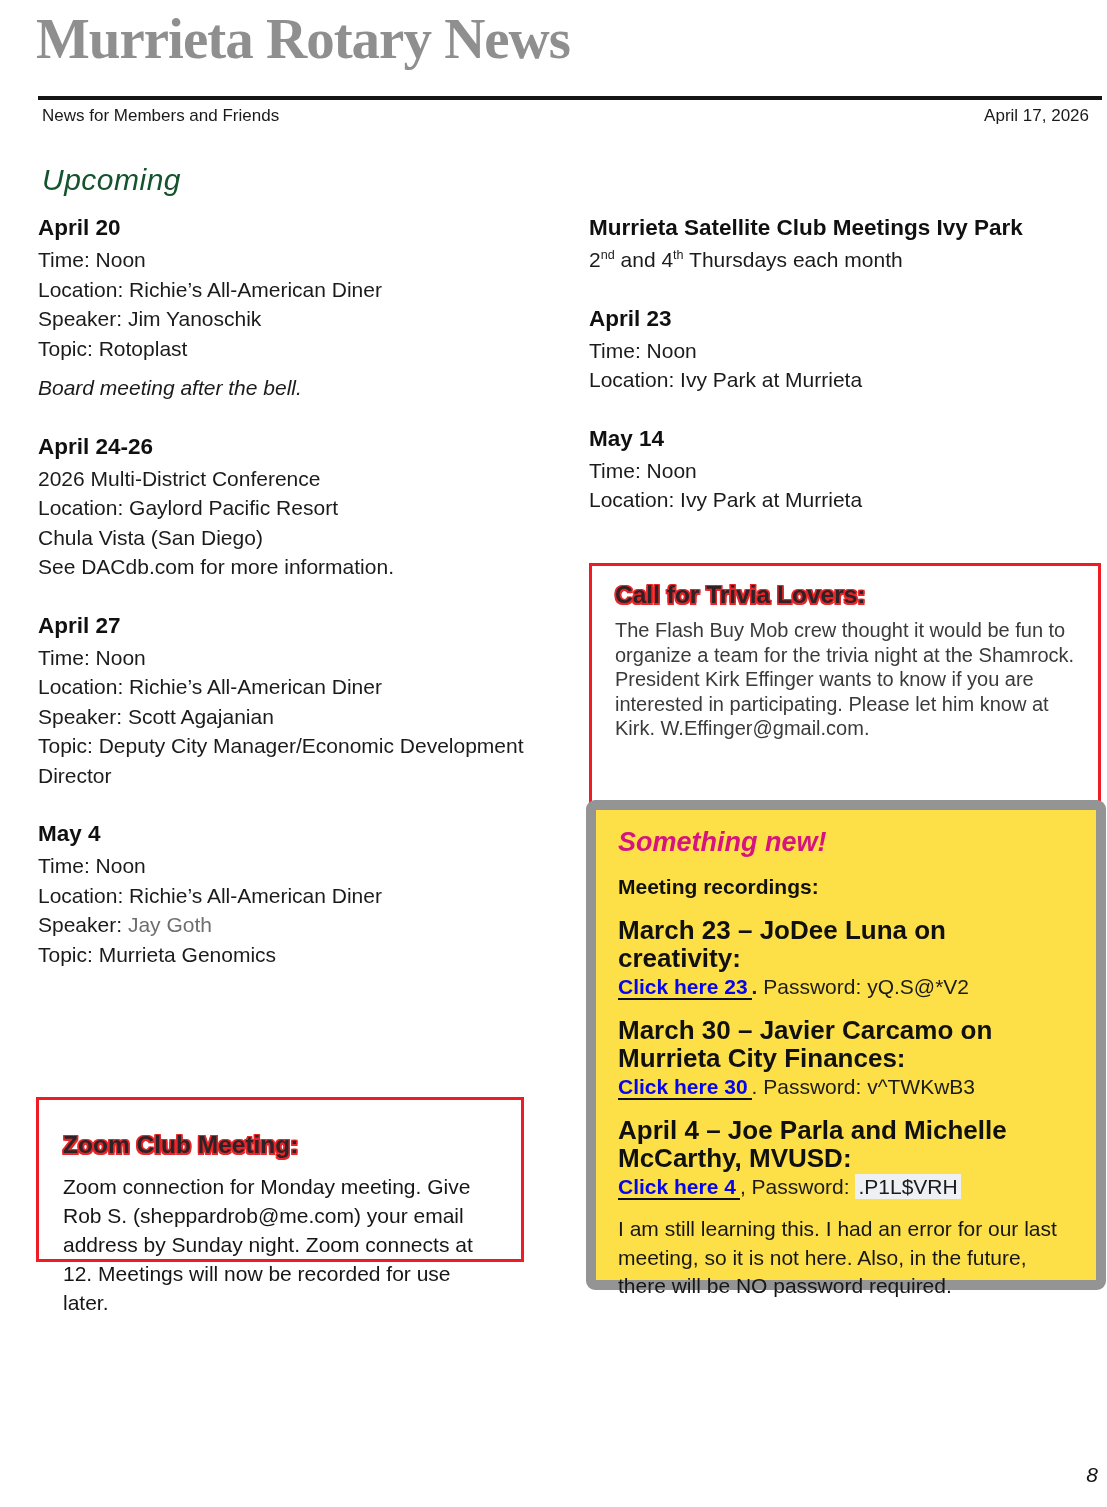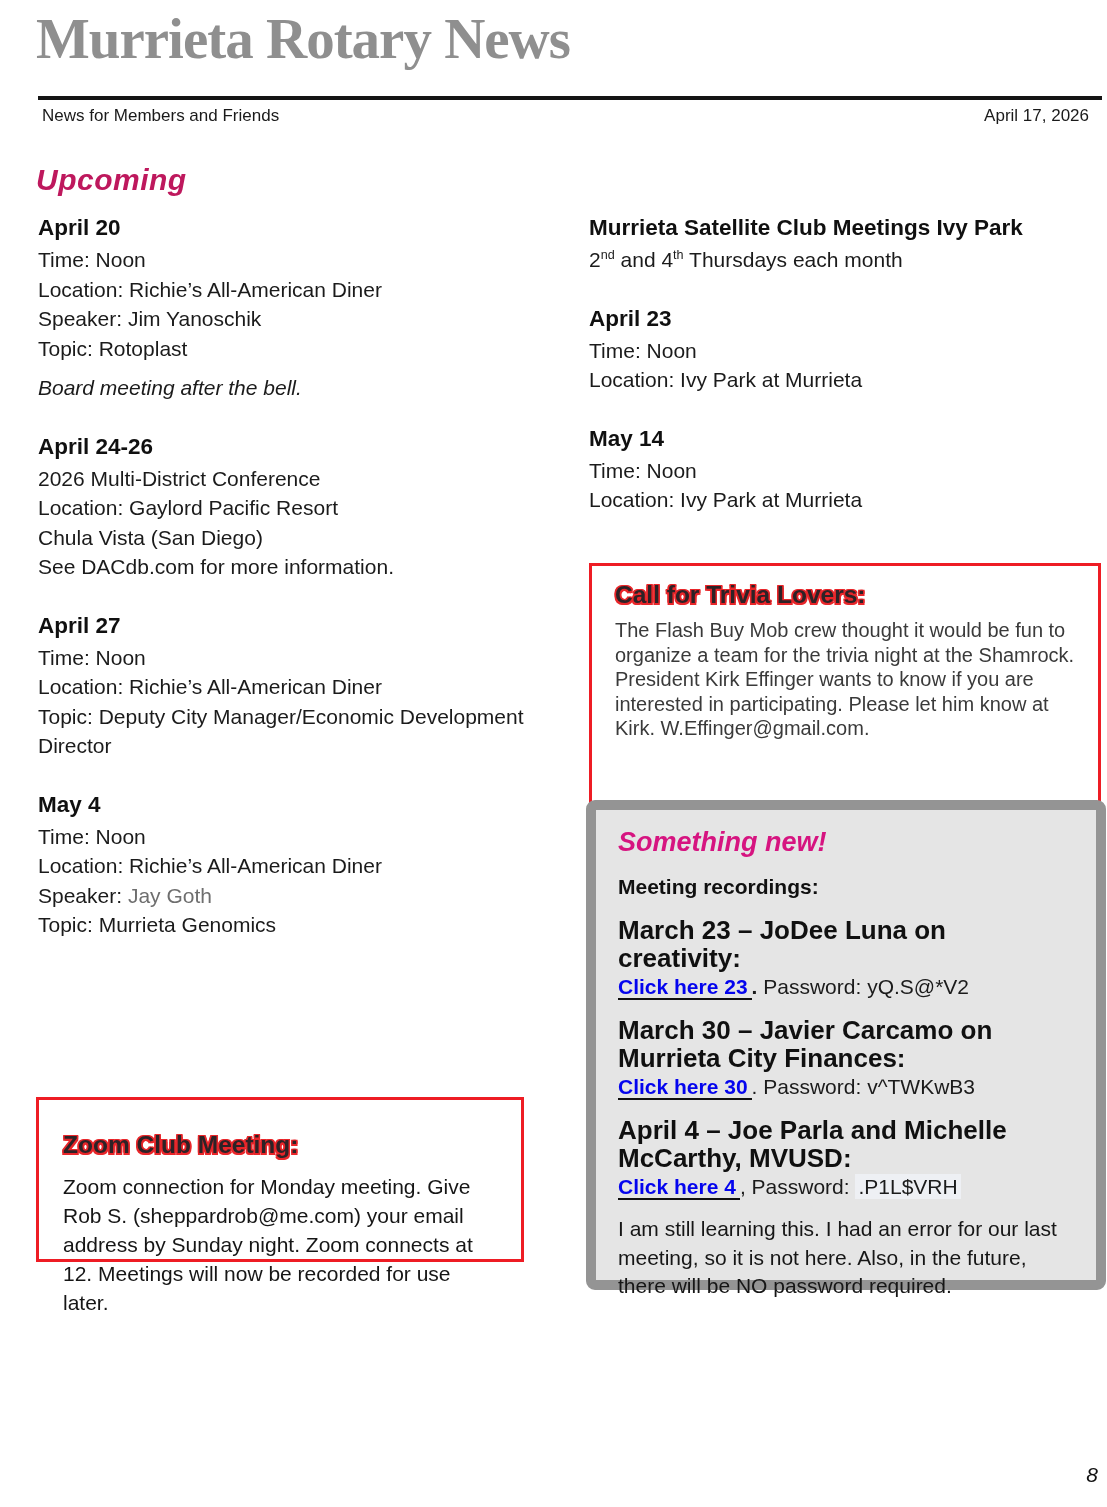--- a/index.html
+++ b/index.html
@@ -40,28 +40,28 @@
     left: 26px;
     right: 34px;
     top: 106px;
     display: flex;
     justify-content: space-between;
     font-size: 17px;
     color: #1a1a1a;
   }
   .upcoming-heading {
     position: absolute;
-    left: 20px;
+    left: 26px;
     top: 163px;
     margin: 0;
     font-size: 30px;
     font-style: italic;
-    font-weight: 700;
+    font-weight: 400;
     letter-spacing: 0.5px;
-    color: #be185d;
+    color: #14532d;
   }
 
   
   .col { position: absolute; top: 211px; }
   .col-left  { left: 22px;  width: 494px; }
   .col-right { left: 573px; width: 520px; }
 
   .event { margin-bottom: 27px; }
   .event-date {
     margin: 0;
@@ -119,21 +119,21 @@
     font-size: 20px;
     line-height: 24.6px;
     color: #3a3a3a;
   }
 
   
   .new-box {
     position: absolute;
     left: 570px; top: 800px;
     width: 520px; height: 490px;
-    background: #e5e5e5;
+    background: #fde047;
     border: 10px solid #949494;
     border-radius: 9px;
     padding: 15px 22px;
   }
   .new-title {
     margin: 0;
     font-size: 27px;
     font-style: italic;
     font-weight: 700;
     line-height: 35px;
@@ -216,20 +216,21 @@
       <p class="event-line">2026 Multi-District Conference</p>
       <p class="event-line">Location: Gaylord Pacific Resort</p>
       <p class="event-line">Chula Vista (San Diego)</p>
       <p class="event-line">See DACdb.com for more information.</p>
     </div>
 
     <div class="event">
       <h3 class="event-date">April 27</h3>
       <p class="event-line">Time: Noon</p>
       <p class="event-line">Location: Richie’s All-American Diner</p>
+      <p class="event-line">Speaker: Scott Agajanian</p>
       <p class="event-line">Topic: Deputy City Manager/Economic Development Director</p>
     </div>
 
     <div class="event">
       <h3 class="event-date">May 4</h3>
       <p class="event-line">Time: Noon</p>
       <p class="event-line">Location: Richie’s All-American Diner</p>
       <p class="event-line"><span>Speaker: </span><span class="muted">Jay Goth</span></p>
       <p class="event-line">Topic: Murrieta Genomics</p>
     </div>

